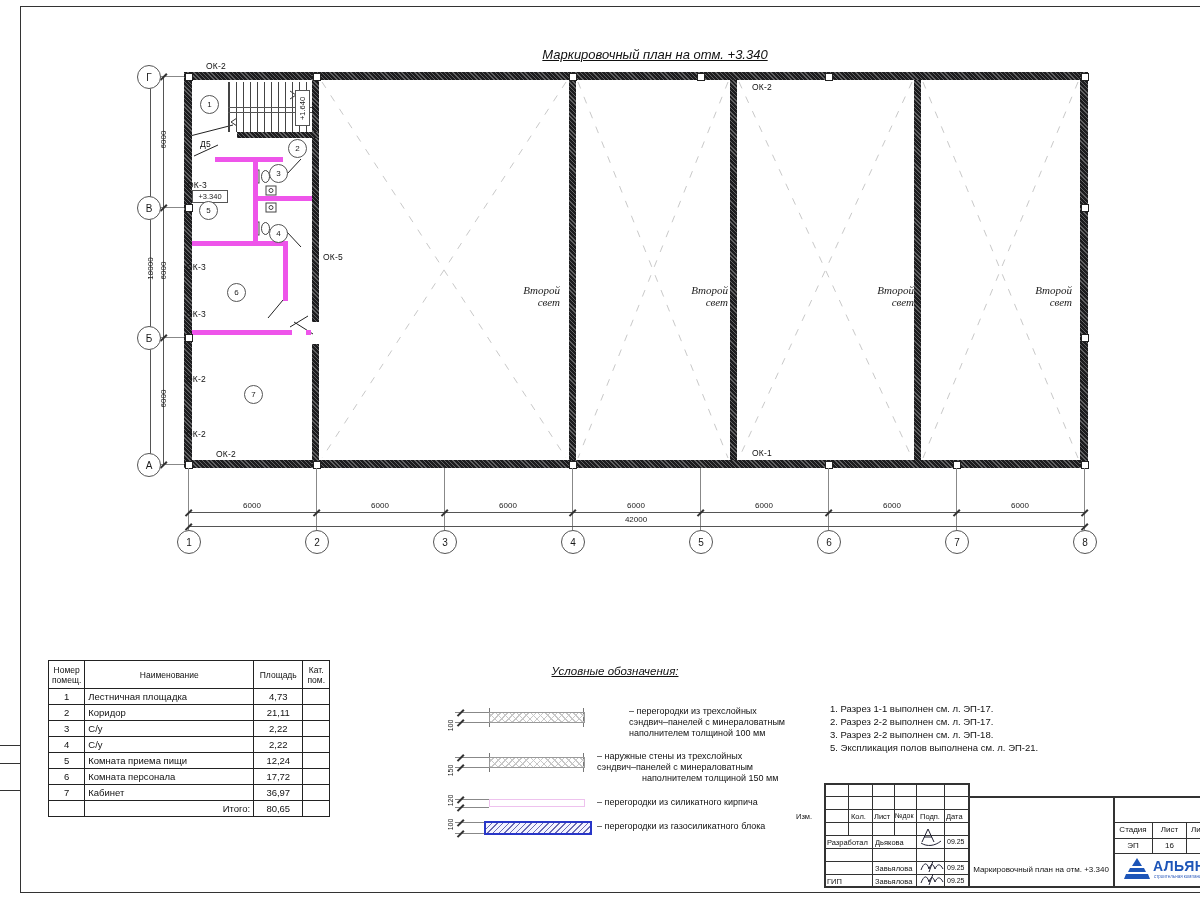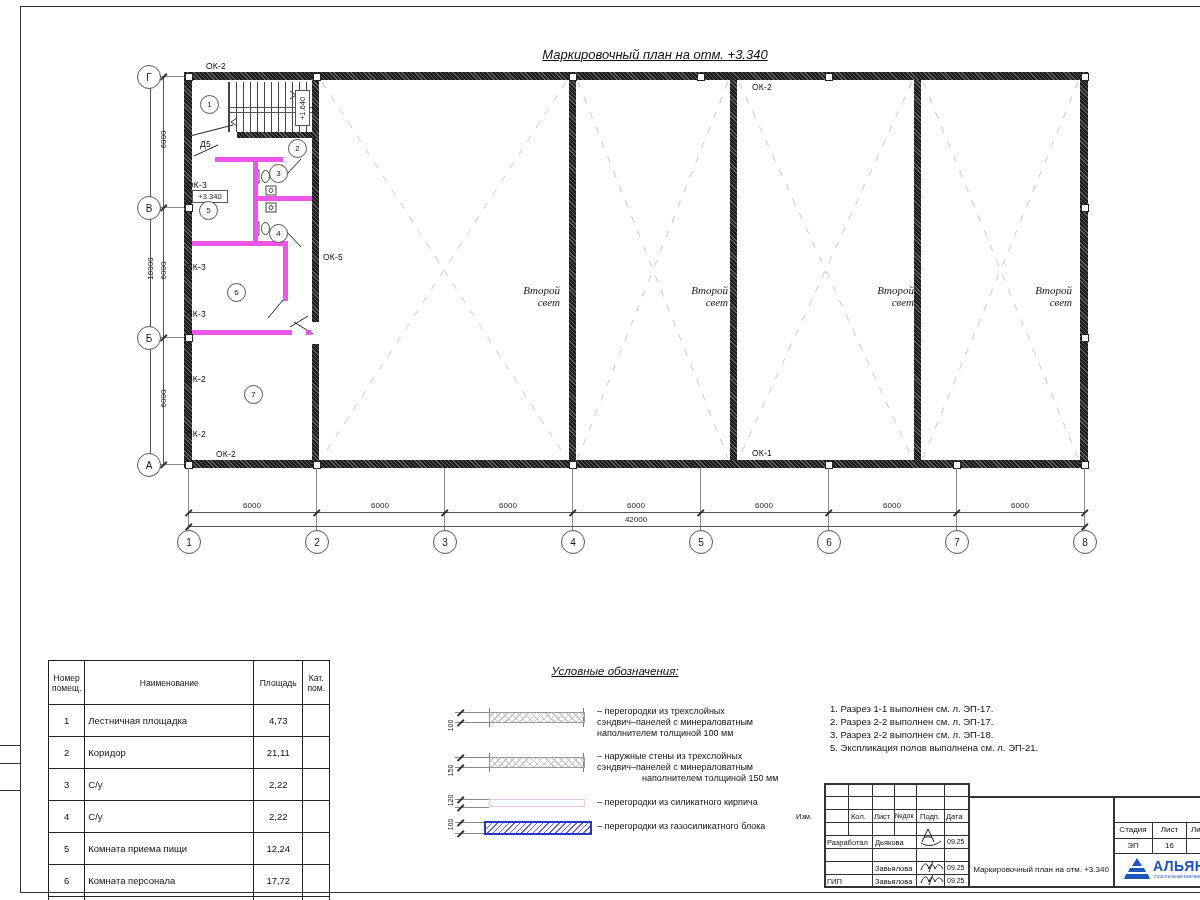--- a/index.html
+++ b/index.html
@@ -29,21 +29,21 @@
   .sl{position:absolute;width:62px;text-align:right;font-style:italic;
       font-family:"Liberation Serif",serif;font-size:11px;line-height:12px;color:#222;}
   .ptitle{position:absolute;left:500px;top:47px;width:310px;text-align:center;font-size:13px;
           font-style:italic;text-decoration:underline;color:#111;}
   
   .stair{position:absolute;left:228px;top:82px;width:84px;height:50px;border-left:1px solid #444;
          background-image:repeating-linear-gradient(90deg,#444 0 1px,transparent 1px 7px);}
   
   .exp{position:absolute;left:48px;top:660px;border-collapse:collapse;font-size:9.5px;color:#111;
        border:1.5px solid #222;}
-  .exp td{border:1px solid #222;padding:8px 3px;height:15px;}
+  .exp td{border:1px solid #222;padding:0 3px;height:15px;}
   .exp .hd{font-size:8.5px;text-align:center;line-height:10px;height:27px;}
   .exp .num{text-align:center;width:28px;}
   .exp .nm{width:162px;}
   .exp .ar{text-align:center;width:42px;}
   .exp .ct{width:20px;}
   .exp-title{position:absolute;left:48px;top:642px;font-size:14.5px;text-decoration:underline;
              letter-spacing:.3px;color:#111;}
   
   .leg-title{position:absolute;left:540px;top:665px;width:150px;text-align:center;font-size:11.5px;
              font-style:italic;text-decoration:underline;color:#111;}
@@ -368,21 +368,21 @@
   <div class="leg-title">Условные обозначения:</div>
 
   <div class="thin" style="left:455px;top:712px;width:34px;height:1px;"></div>
   <div class="thin" style="left:455px;top:722px;width:34px;height:1px;"></div>
   <div class="tick" style="left:456px;top:712px;"></div>
   <div class="tick" style="left:456px;top:722px;"></div>
   <div class="vtick" style="left:489px;top:708px;height:19px;"></div>
   <div class="vtick" style="left:583px;top:708px;height:19px;"></div>
   <div class="bar-x" style="top:712px;"></div>
   <div class="dim rot" style="left:435px;top:722px;width:30px;font-size:7px;">100</div>
-  <div class="leg-text" style="top:706px;">
+  <div class="leg-text" style="top:706px;margin-left:32px;">
     <span style="display:block;">– перегородки из трехслойных</span>
     <span style="display:block;">сэндвич–панелей с минераловатным</span>
     <span style="display:block;">наполнителем толщиной 100 мм</span>
   </div>
 
   <div class="thin" style="left:455px;top:757px;width:34px;height:1px;"></div>
   <div class="thin" style="left:455px;top:767px;width:34px;height:1px;"></div>
   <div class="tick" style="left:456px;top:757px;"></div>
   <div class="tick" style="left:456px;top:767px;"></div>
   <div class="vtick" style="left:489px;top:753px;height:19px;"></div>

